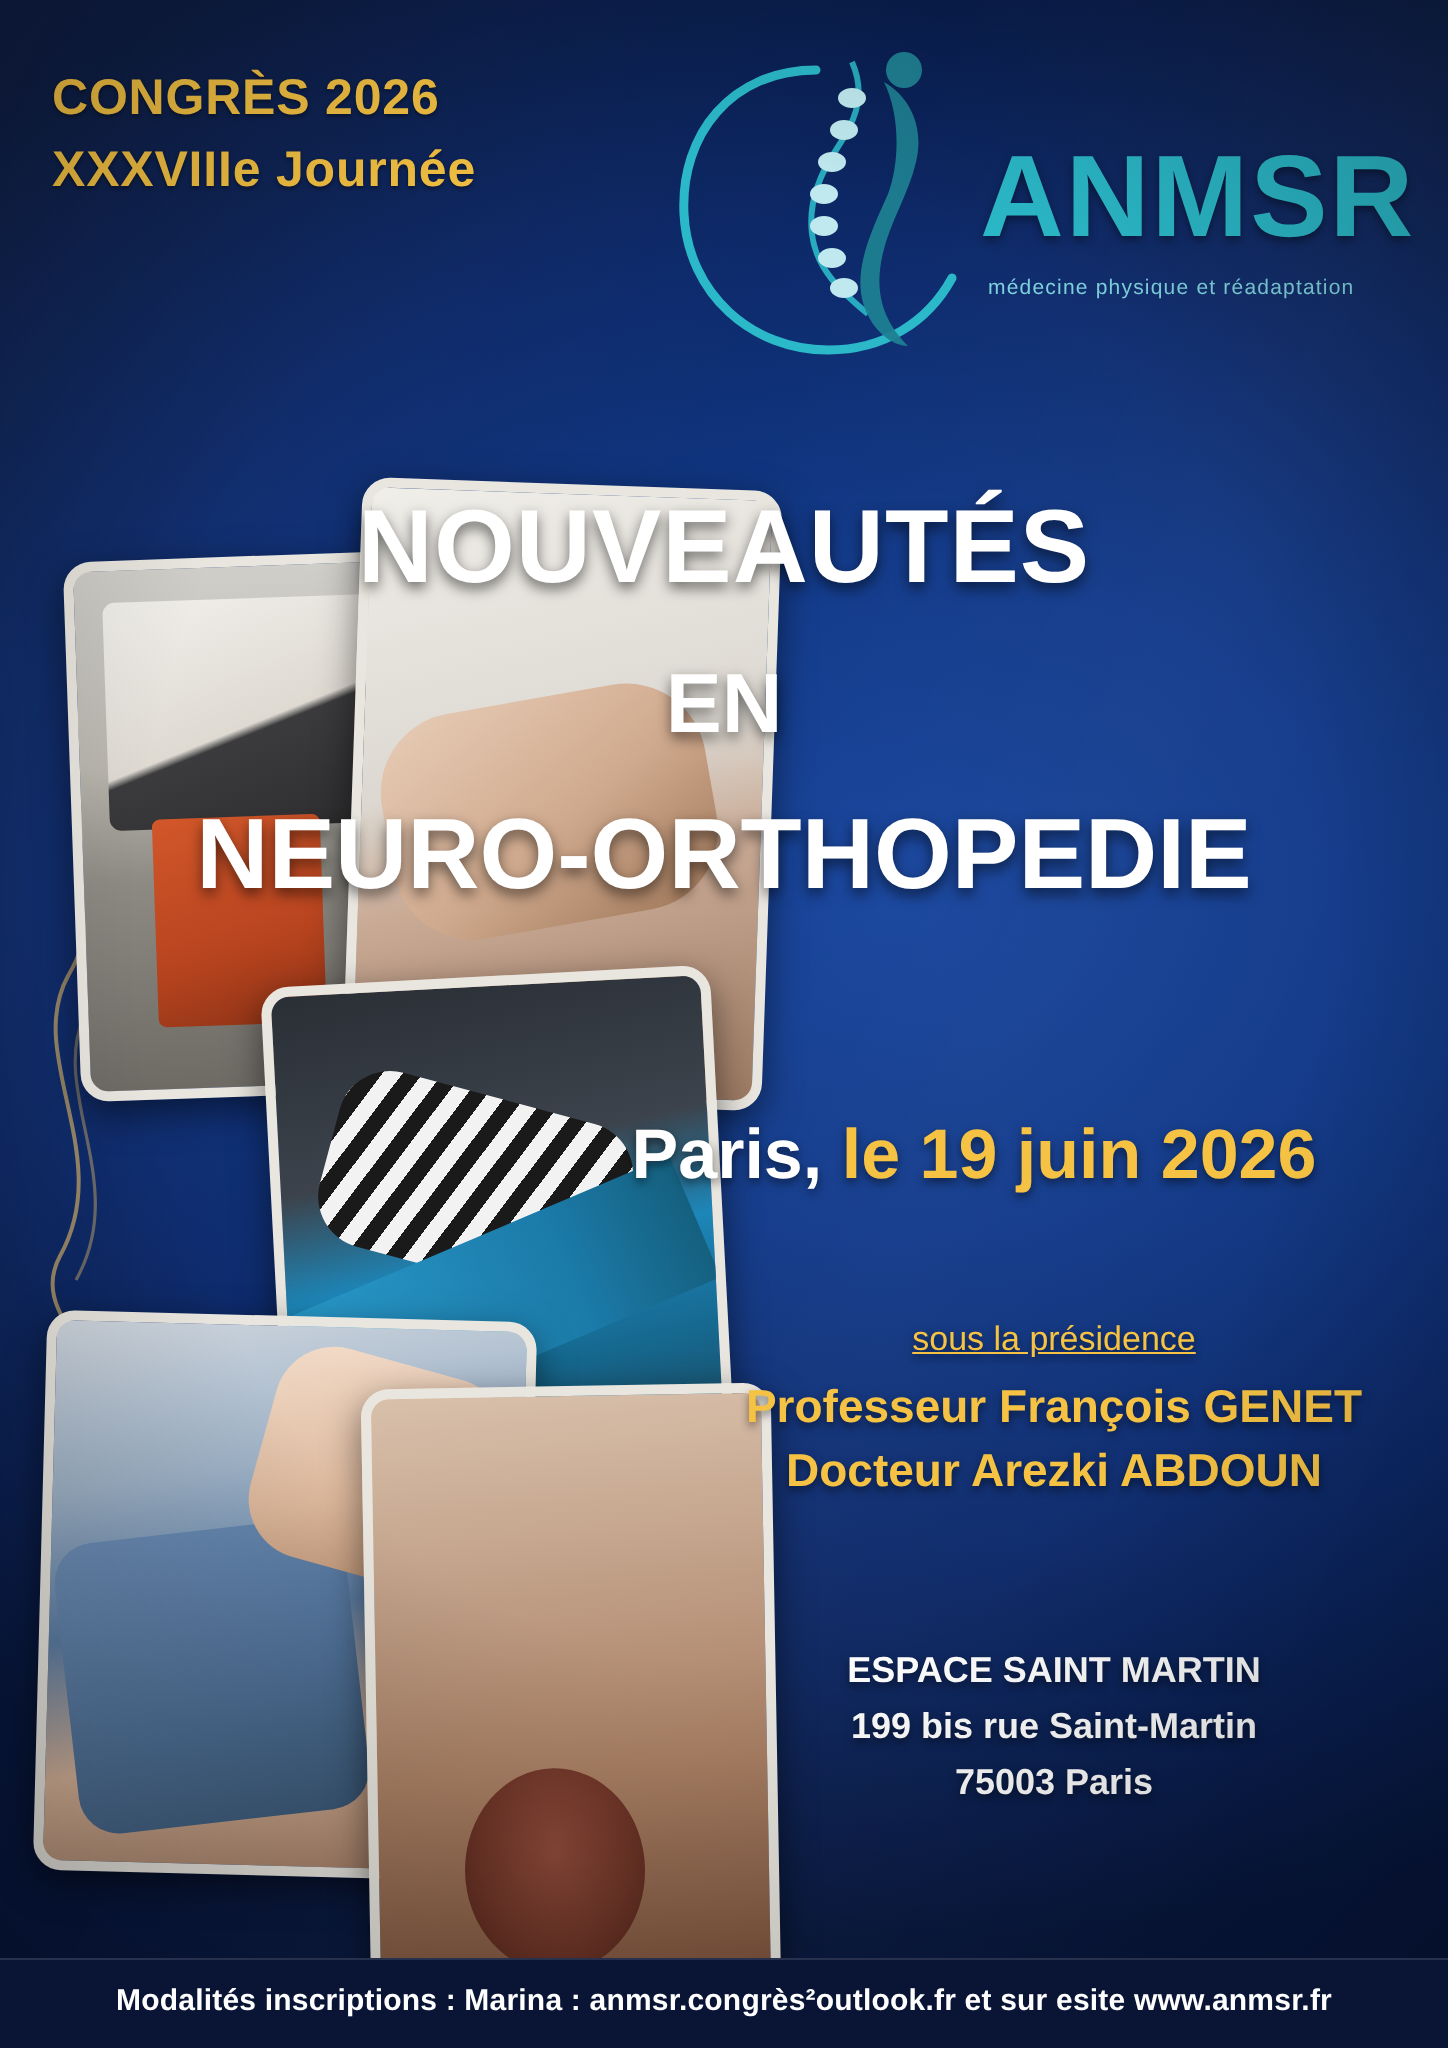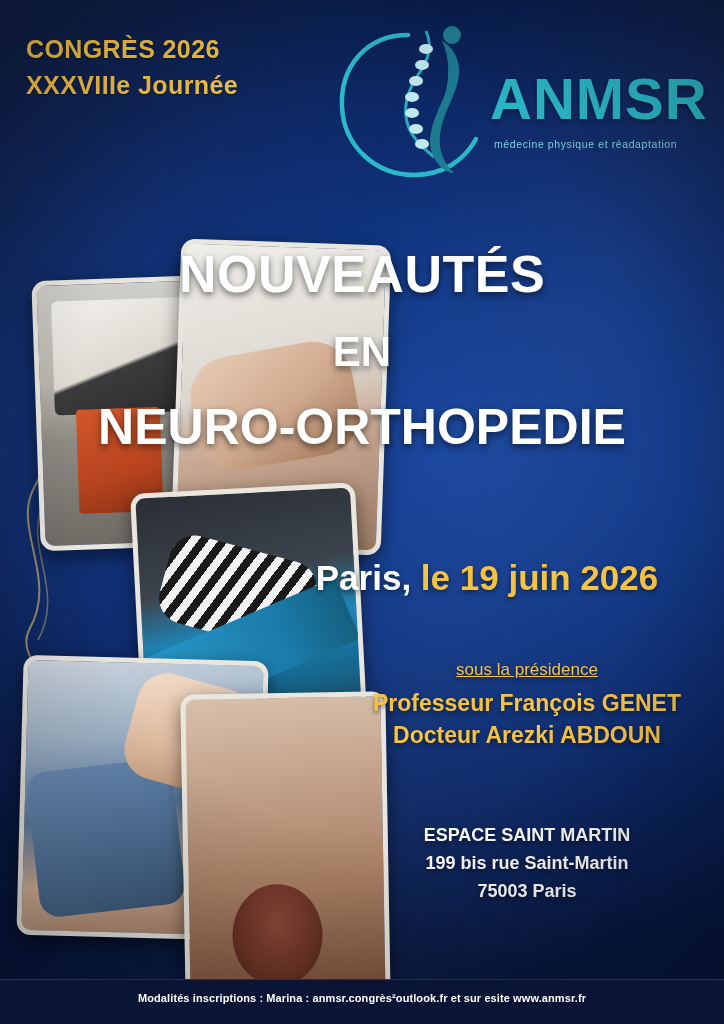--- a/index.html
+++ b/index.html
@@ -267,21 +267,21 @@
     background: #0a1535;
     border-top: 1px solid rgba(255,255,255,0.12);
   }
   .footer-text {
     position: absolute;
     left: 0;
     top: 12px;
     width: 724px;
     text-align: center;
     color: #ffffff;
-    font-size: 11px;
+    font-size: 15px;
     font-weight: bold;
     letter-spacing: 0.1px;
     white-space: nowrap;
   }
 </style>
 </head>
 <body>
 
 <div class="poster">
 

